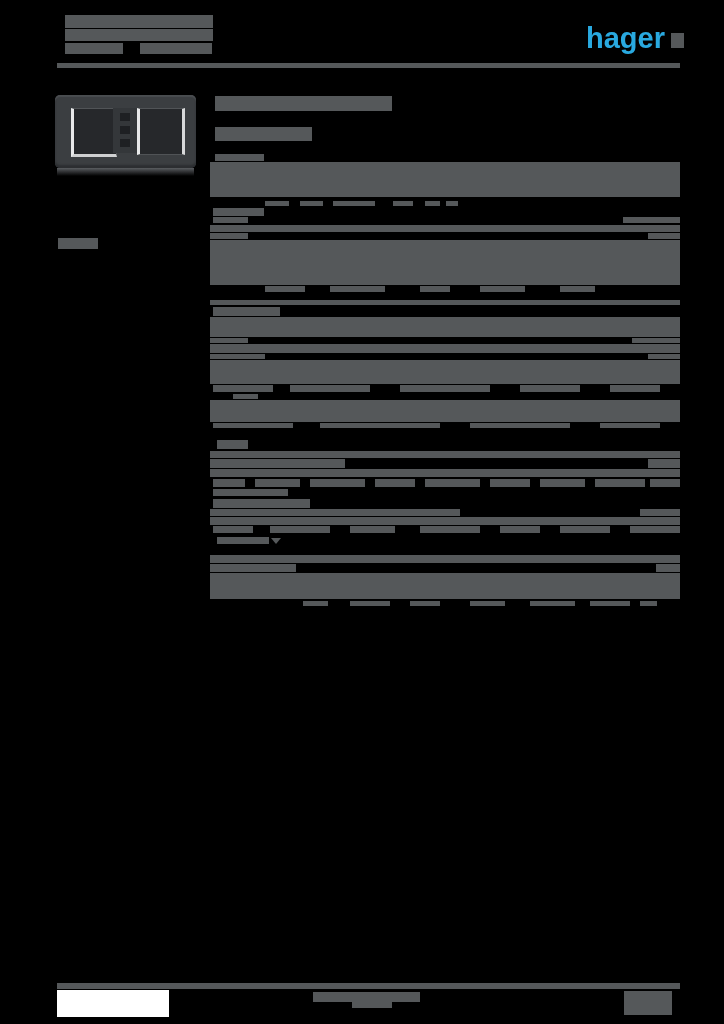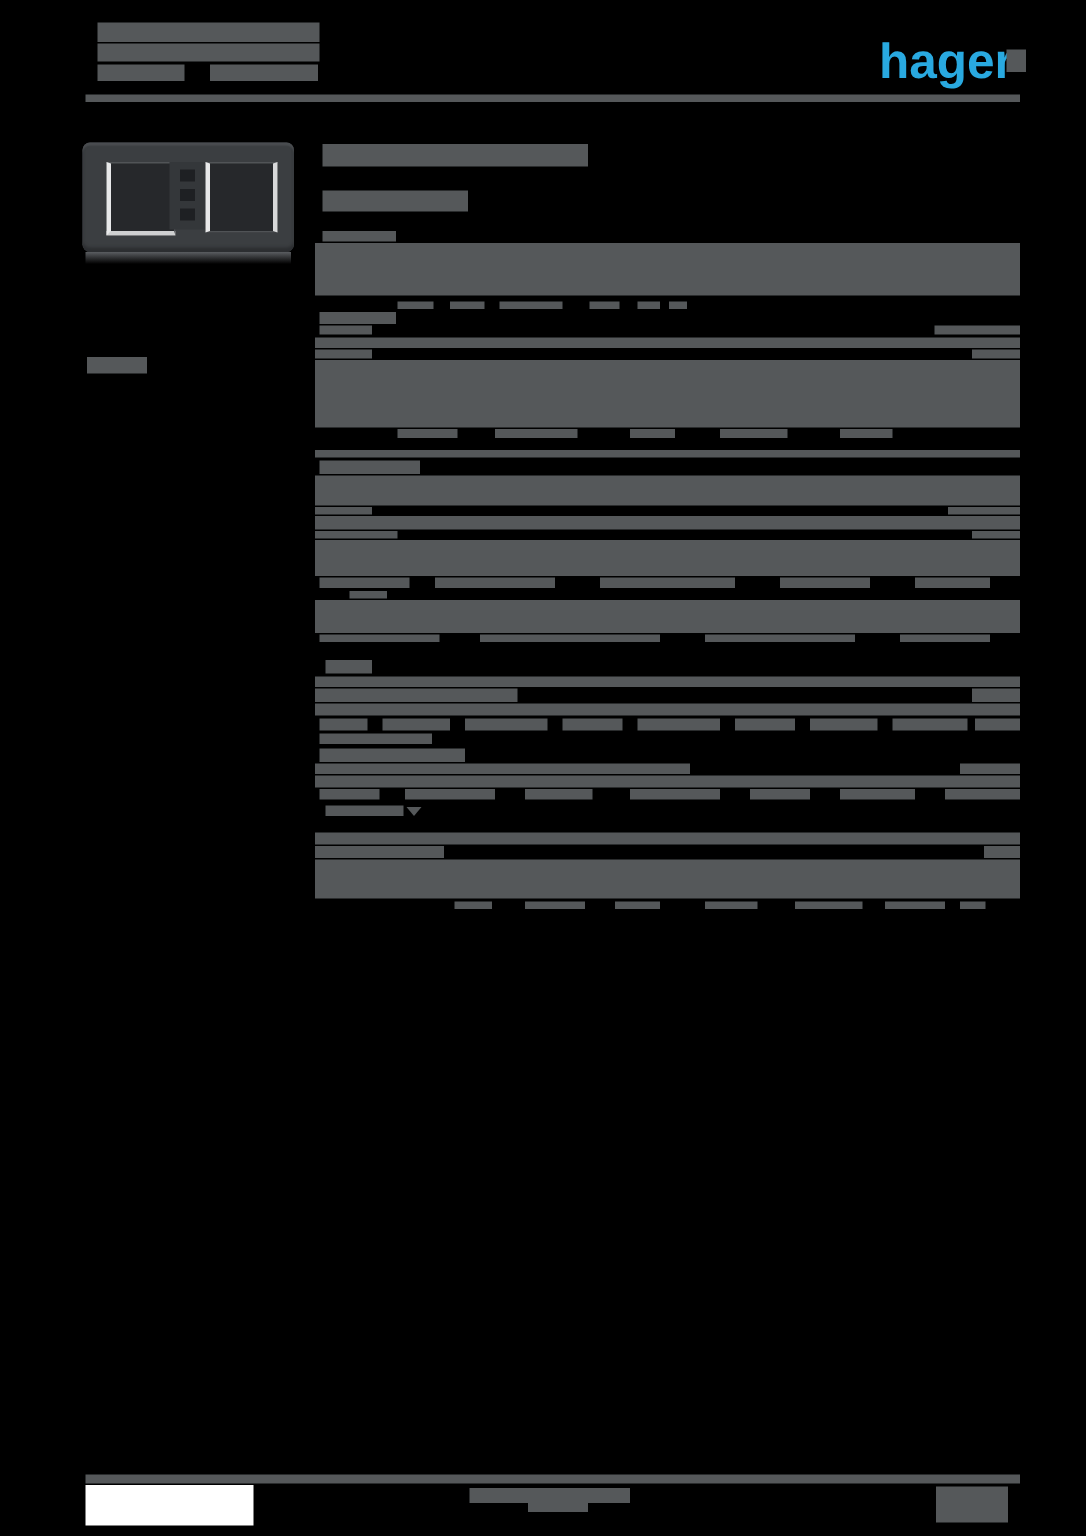--- a/index.html
+++ b/index.html
@@ -5,21 +5,21 @@
   :root{
     --bg:#000000; --ink:#55585A; --white:#FFFFFF;
     --frame-body:#3B3E41; --frame-inner:#26282B; --frame-glint:#E8E9EA;
     --frame-mid:#34373A; --logo-blue:#29A9E0;
   }
   html,body{margin:0;padding:0;background:var(--bg);}
   #page{position:relative;width:724px;height:1024px;background:var(--bg);
         overflow:hidden;font-family:"Liberation Sans",sans-serif;}
   .bar{position:absolute;background:var(--ink);}
   #hager-logo{position:absolute;left:586px;top:24px;color:var(--logo-blue);
-      font-weight:bold;font-size:33px;letter-spacing:0px;line-height:1;}
+      font-weight:bold;font-size:29px;letter-spacing:0px;line-height:1;}
   #logo-shadow{position:absolute;left:671px;top:33px;width:13px;height:15px;background:var(--ink);}
   
   #product-image{position:absolute;left:55px;top:95px;width:141px;height:83px;}
   #frame-body{position:absolute;left:0;top:0;width:141px;height:73px;
       background:var(--frame-body);border-radius:5px;
       box-shadow:inset 0 2px 1px #4a4d50, inset 0 -3px 2px #2c2e31;}
   .frame-window{position:absolute;top:13px;width:42px;height:45px;background:var(--frame-inner);}
   #frame-window-left{left:16px;border-left:3px solid var(--frame-glint);
       border-bottom:3px solid #cfd0d1;border-top:1px solid #515457;border-right:1px solid #505356;}
   #frame-window-right{left:82px;border-left:3px solid var(--frame-glint);

